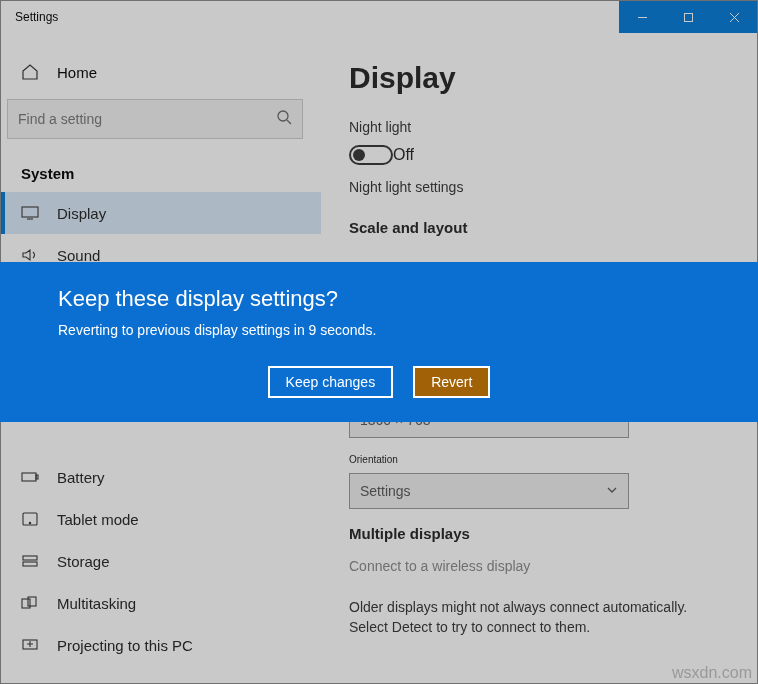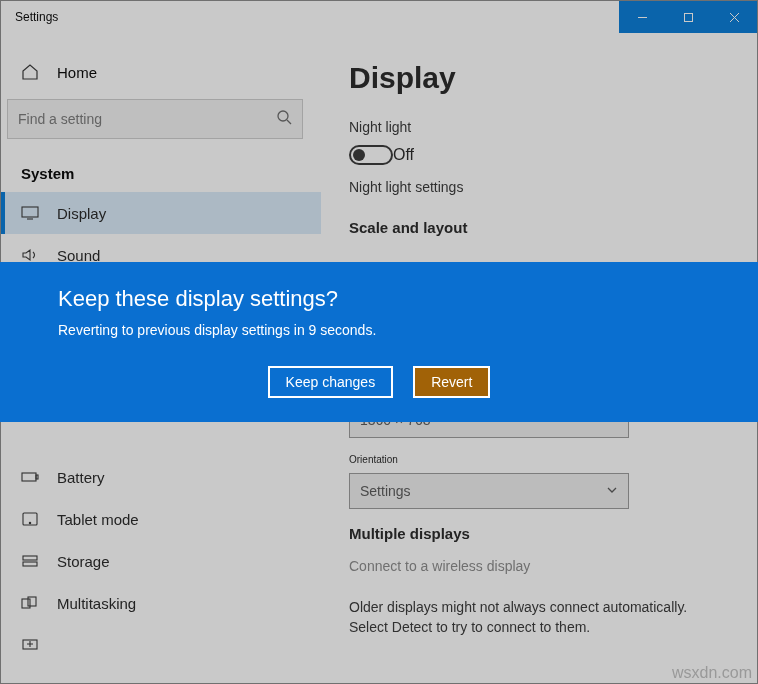--- a/index.html
+++ b/index.html
@@ -150,20 +150,21 @@
           </span>
         <span>Multitasking</span>
       </div>
       <div class="nav-item">
         <span class="nav-icon">
             <svg width="18" height="14" viewBox="0 0 18 14" fill="none" stroke="#333" stroke-width="1.1">
               <rect x="2" y="2" width="14" height="9"></rect>
               <path d="M6 6 L12 6 M9 3 L9 9"></path>
             </svg>
           </span>
+        <span>Projecting to this PC</span>
       </div>
     </div>
 
     <div class="content">
       <h1>Display</h1>
       <div class="section-label">Night light</div>
       <div class="toggle-row">
         <div class="toggle">
             <div class="knob"></div>
           </div>

